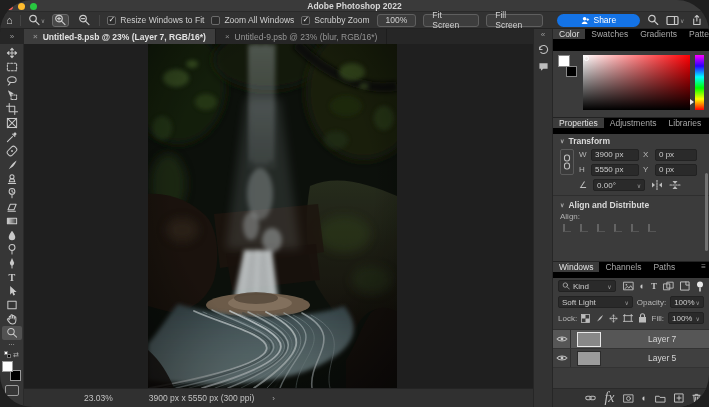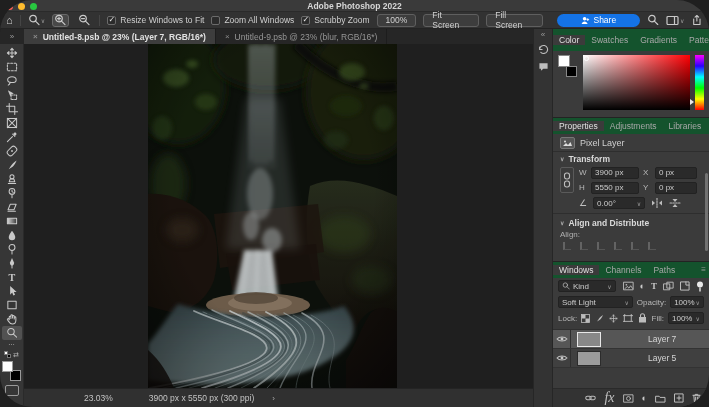--- a/index.html
+++ b/index.html
@@ -81,21 +81,21 @@
 
   
   .dockstrip { position:absolute; left:533px; top:29px; width:20px; height:378px; background:#333333;
                border-left:1px solid #262626; border-right:1px solid #262626; display:flex;
                flex-direction:column; align-items:center; }
   .dockstrip .exp { color:#9a9a9a; font-size:8px; height:12px; line-height:12px; }
   .strip-icon { height:17px; display:flex; align-items:center; justify-content:center; }
 
   
   .dock { position:absolute; left:553px; top:29px; width:156px; height:378px; background:#3b3b3b; }
-  .panel-header { position:relative; background:#14532d; display:flex; align-items:center; }
+  .panel-header { position:relative; background:#000000; display:flex; align-items:flex-start; }
   .ph-tab { display:flex; align-items:center; padding:0 6px; font-size:8.5px; color:#a8a8a8; white-space:nowrap; }
   .ph-tab.active { background:#3b3b3b; color:#e0e0e0; }
   .ph-right { margin-left:auto; display:flex; flex-direction:column; align-items:flex-end;
               justify-content:space-between; padding:1px 3px; }
   .menu-glyph { color:#9a9a9a; font-size:8px; line-height:1; }
 
   
   .p-color { position:absolute; left:0; top:0; width:156px; height:89px; border-bottom:1px solid #232323; }
   .p-color .panel-header { height:22px; }
   .color-body { display:flex; gap:5px; padding:4px 5px 0 5px; }
@@ -547,29 +547,20 @@
 
     <div class="p-props">
       <div class="panel-header">
         <span class="ph-tab active">Properties</span>
         <span class="ph-tab">Adjustments</span>
         <span class="ph-tab">Libraries</span>
         <span class="ph-right" style="justify-content:center">
           
         </span>
       </div>
-      <div class="pixel-layer-row">
-        <span class="pl-icon">
-          <svg width="11" height="8" viewBox="0 0 11 8">
-              <circle cx="3" cy="2.6" r="1" fill="#ddd"></circle>
-              <path d="M1 7l3-3 2 2 2.5-3L10 7z" fill="#ddd"></path>
-            </svg>
-        </span>
-        <span>Pixel Layer</span>
-      </div>
       <div class="sec-title">
         <span class="chev">∨</span>
         <span>Transform</span>
       </div>
       <div class="tf-grid">
         <span class="link-icon">
           <svg class="li" width="8" height="16" viewBox="0 0 8 16">
               <rect x="1.5" y="1" width="5" height="6" rx="2.2"></rect>
               <rect x="1.5" y="9" width="5" height="6" rx="2.2"></rect>
             </svg>

